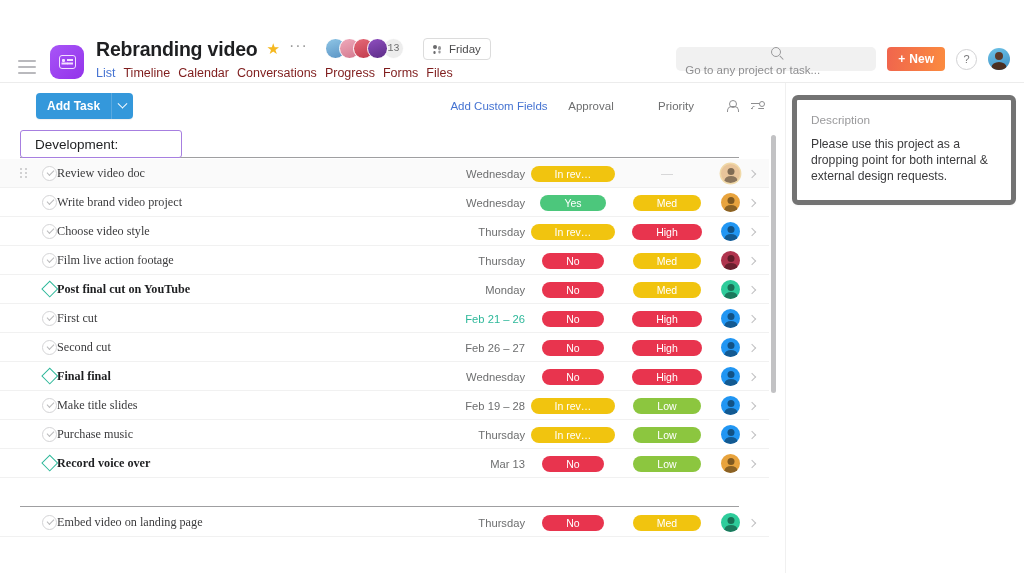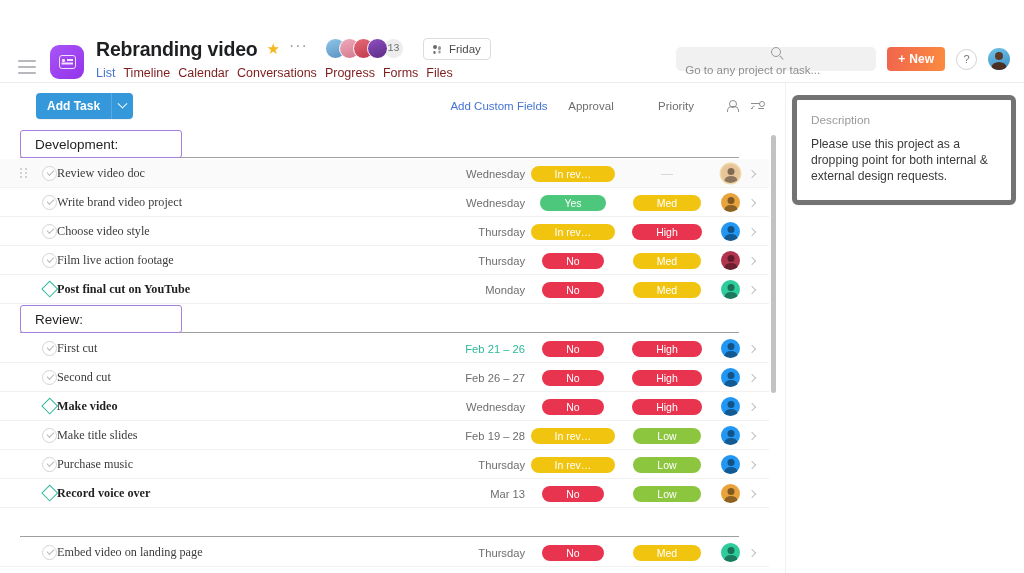--- a/index.html
+++ b/index.html
@@ -459,26 +459,20 @@
               <div class="pill-cell appr">
                 <span class="pill" style="background:#e8344e">No</span>
               </div>
               <div class="pill-cell">
                 <span class="pill" style="background:#f1c40f">Med</span>
               </div>
               <div class="row-avatar" style="background:#2ecc9b"></div>
               <div class="chev"></div>
             </div>
           </div>
-          <div class="section-head">
-            <div class="section-box">
-              <span class="section-title">Review:</span>
-            </div>
-            <div class="section-rule"></div>
-          </div>
           <div class="task-row">
             <div class="check-circle"></div>
             <div class="task-name">First cut</div>
             <div class="row-right">
               <div class="due green">Feb 21 – 26</div>
               <div class="pill-cell appr">
                 <span class="pill" style="background:#e8344e">No</span>
               </div>
               <div class="pill-cell">
                 <span class="pill" style="background:#e8344e">High</span>
@@ -497,21 +491,21 @@
               </div>
               <div class="pill-cell">
                 <span class="pill" style="background:#e8344e">High</span>
               </div>
               <div class="row-avatar" style="background:#2196f3"></div>
               <div class="chev"></div>
             </div>
           </div>
           <div class="task-row">
             <div class="milestone-ico"></div>
-            <div class="task-name milestone">Make video</div>
+            <div class="task-name milestone">Final final</div>
             <div class="row-right">
               <div class="due">Wednesday</div>
               <div class="pill-cell appr">
                 <span class="pill" style="background:#e8344e">No</span>
               </div>
               <div class="pill-cell">
                 <span class="pill" style="background:#e8344e">High</span>
               </div>
               <div class="row-avatar" style="background:#2196f3"></div>
               <div class="chev"></div>

